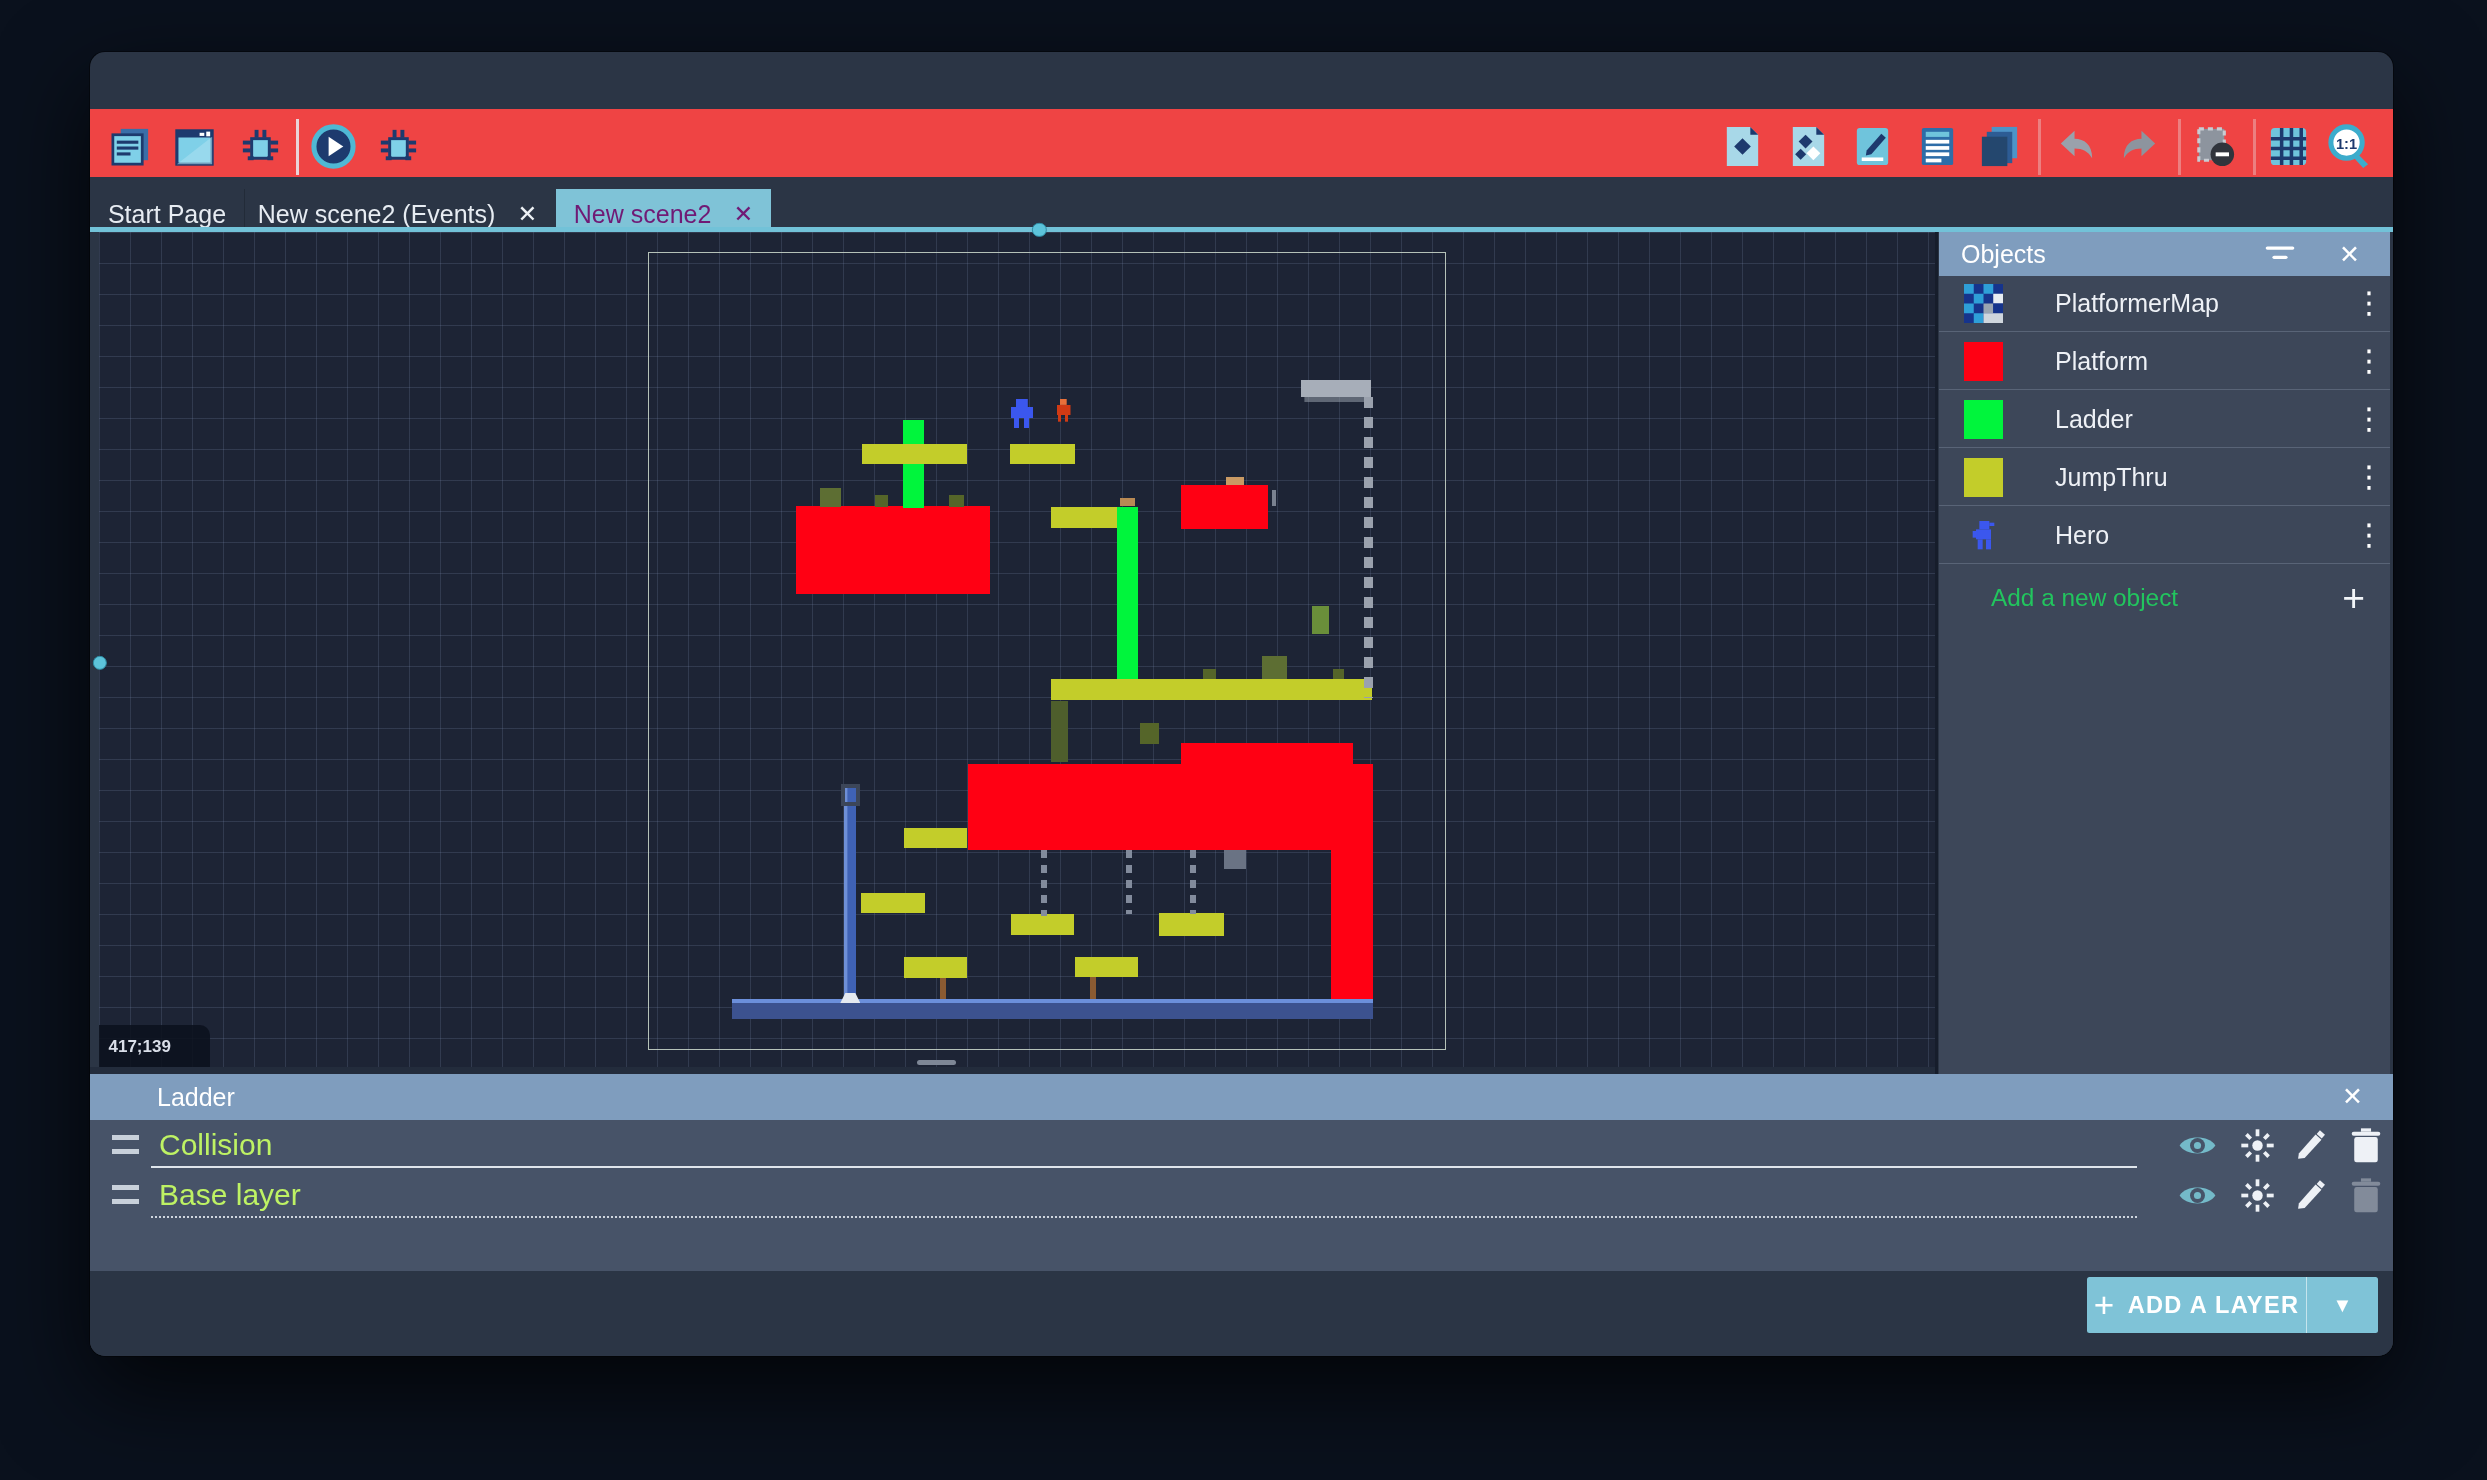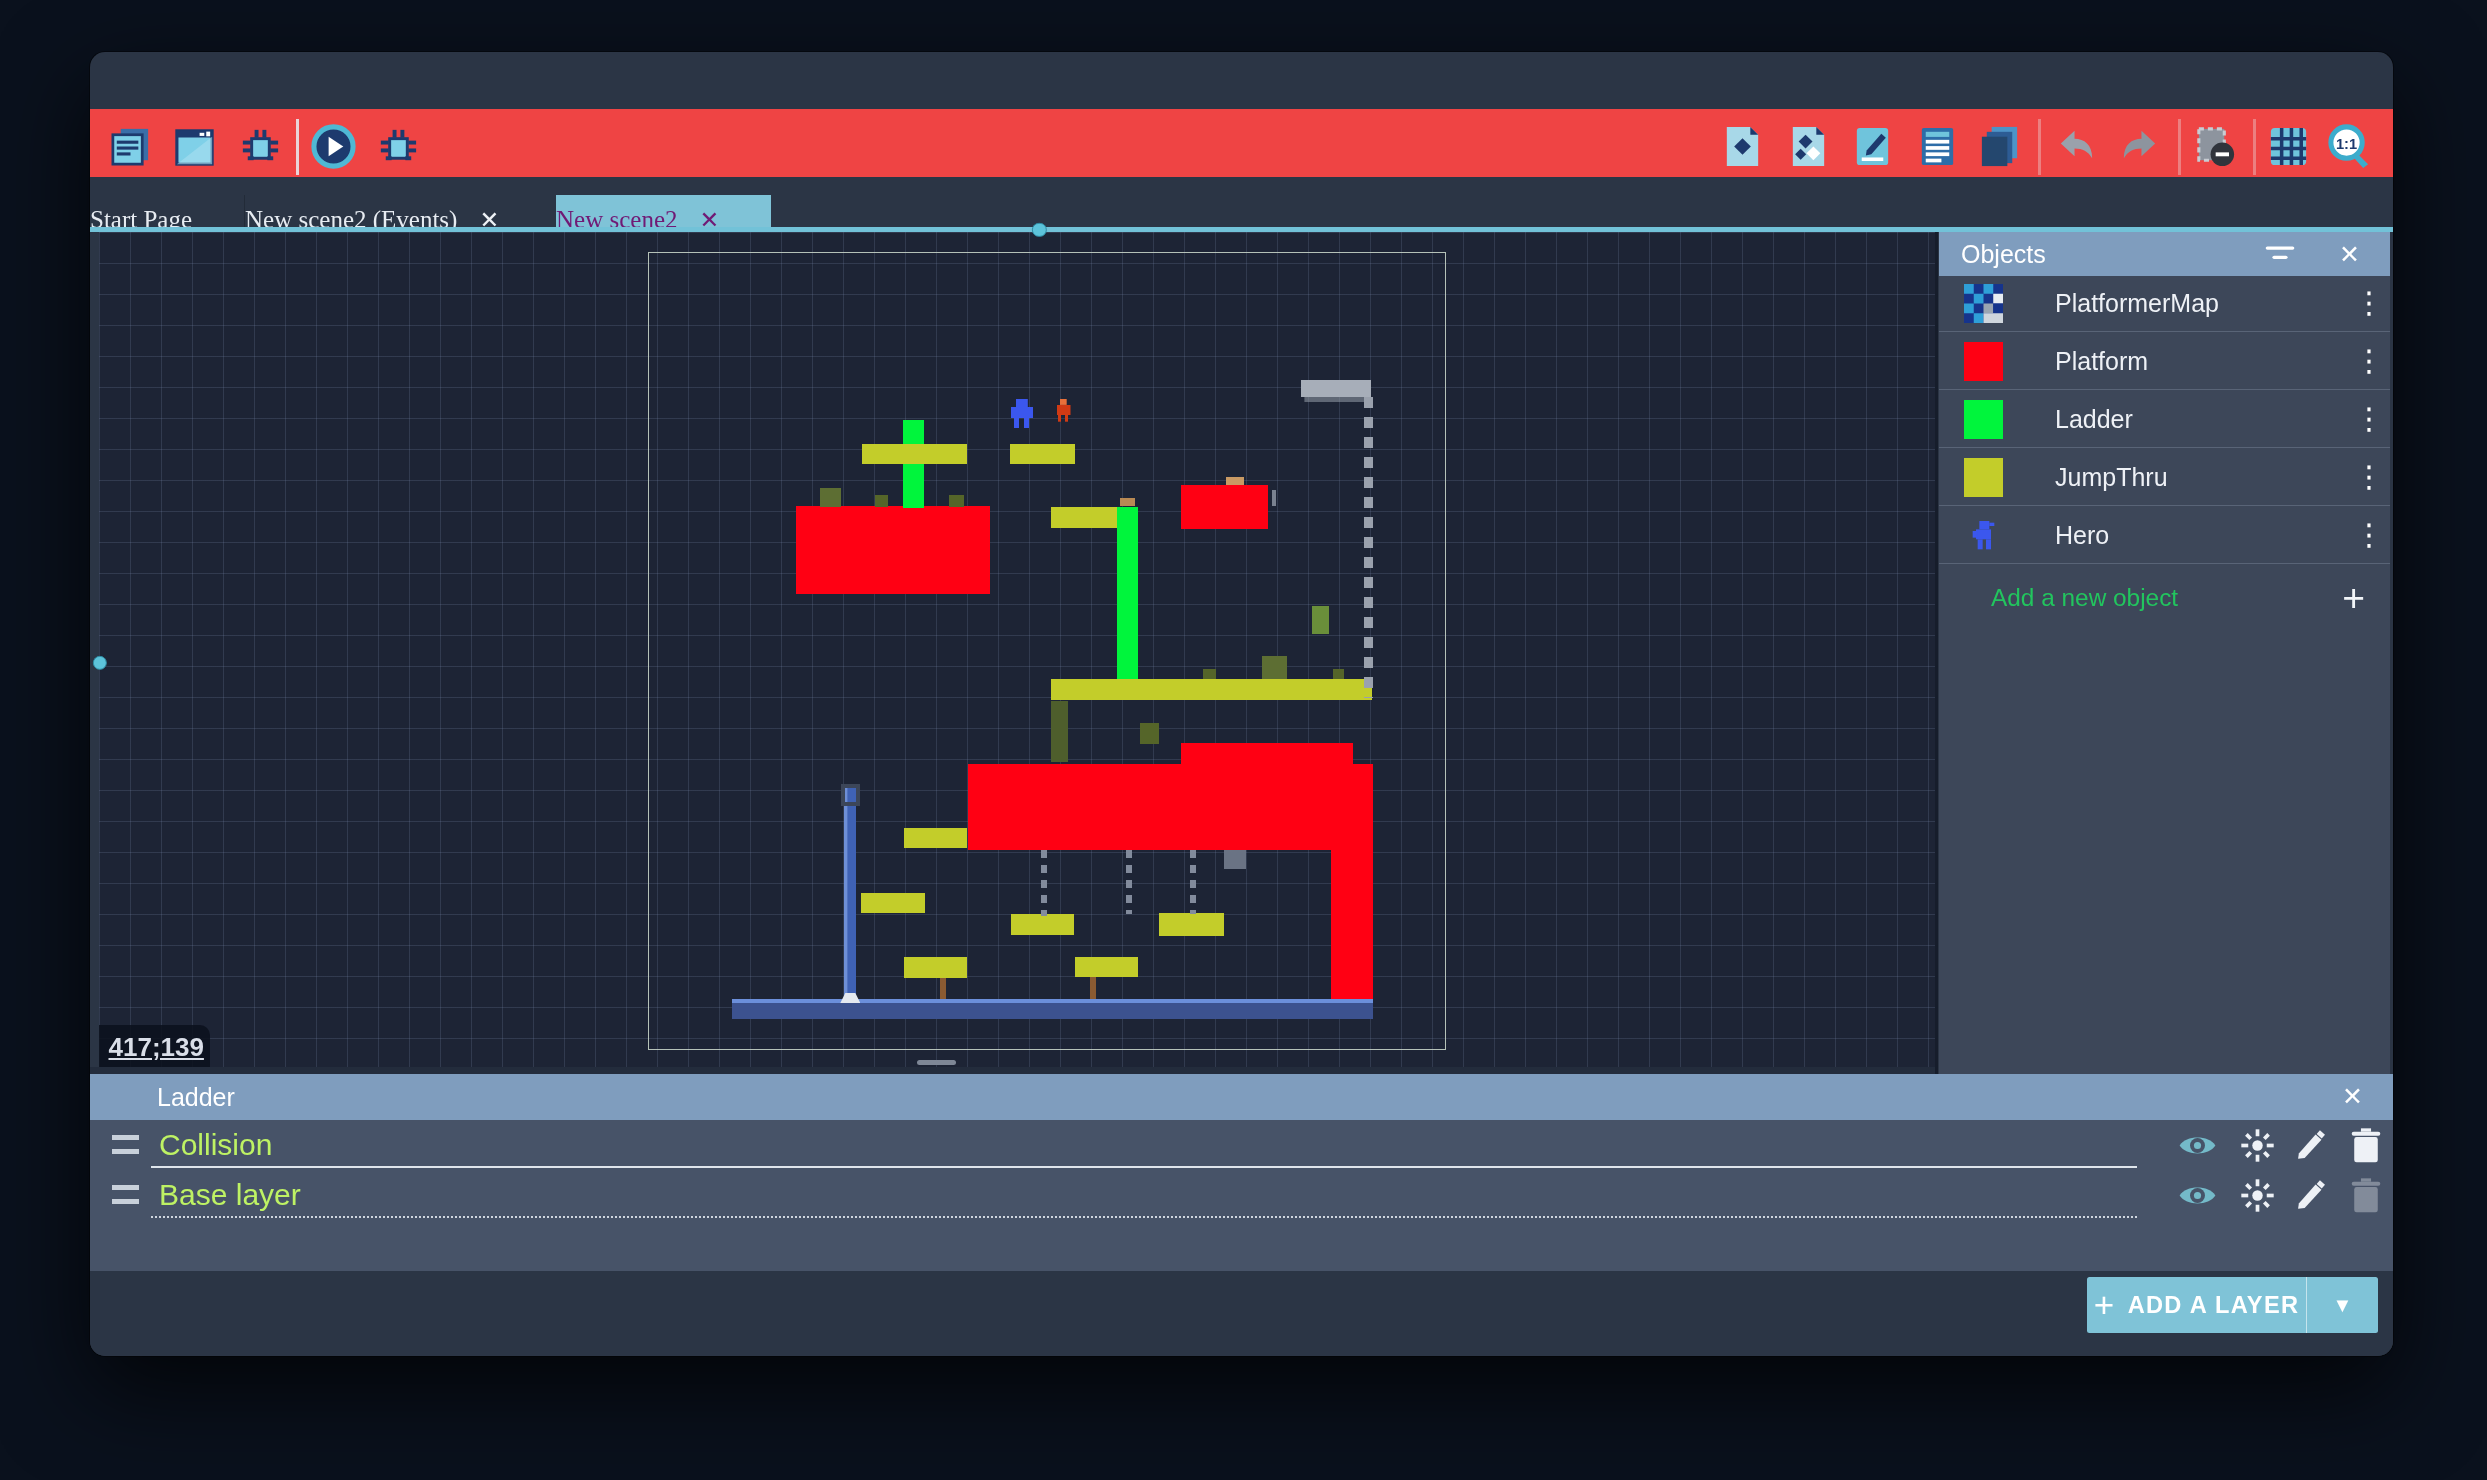--- a/index.html
+++ b/index.html
@@ -20,21 +20,21 @@
   .tl.green  { left:88px; background:#28c840; border:0.8px solid #1f9a31; }
 
   
   .toolbar { position:absolute; left:0; top:57px; width:100%; height:76px; background:#ef4444; }
   .tbtn { position:absolute; top:14.3px; width:47px; height:47px; display:flex; align-items:center; justify-content:center; }
   .tsep { position:absolute; top:10px; width:2.5px; height:56px; background:#e8edf2; opacity:.85; }
   .tsep.dim { opacity:.35; }
 
   
   .tabbar { position:absolute; left:0; top:125px; width:100%; height:50px; background:#2b3545; }
-  .tab { position:absolute; top:18px; height:50px; display:flex; align-items:center; justify-content:flex-start; gap:22px;font-family:Liberation Serif, serif; }
+  .tab { position:absolute; top:12px; height:50px; display:flex; align-items:center; justify-content:center; gap:22px; }
   .tab .lbl { font-size:25px; color:#e7ecf2; }
   .tab .x   { font-size:23.6px; color:#eef2f6; cursor:default; }
   .tab.active { background:#7fc3d7; }
   .tab.active .lbl, .tab.active .x { color:#701a75; }
   .tab-underline { position:absolute; left:0; top:175px; width:100%; height:5px; background:#72c2d8; }
 
   
   .canvas { position:absolute; left:9.3px; top:180px; width:1836px; height:835px;
     background-color:#1d2435;
     background-image:
@@ -65,21 +65,21 @@
   .sprite-enemy { background:
       linear-gradient(#e8703a,#e8703a) 5.9px 0px/6.7px 5.9px,
       linear-gradient(#d03a14,#d03a14) 2.5px 5.9px/13.5px 10px,
       linear-gradient(#d03a14,#d03a14) 4.2px 16px/3.4px 6.7px,
       linear-gradient(#d03a14,#d03a14) 11px 16px/3.4px 6.7px;
       background-repeat:no-repeat; }
 
   .coord-badge { position:absolute; left:-0.8px; top:793px; width:111px; height:44px;
     background:rgba(11,17,30,.88); border-radius:0 10px 0 0;
     display:flex; align-items:center; padding-left:10px;
-    font-size:26px; font-weight:bold; color:#d9dee8;text-decoration:underline; }
+    font-size:17px; font-weight:bold; color:#d9dee8; }
   .hscrollbar { position:absolute; left:818px; top:828px; width:39px; height:5px;
     background:#7e8796; border-radius:2.5px; }
 
   
   .objects-panel { position:absolute; left:1849px; top:180px; width:451px; height:842px; background:#3d4759; }
   .panel-header { position:absolute; left:0; top:0; width:100%; height:44px; background:#7f9dbe;
     display:flex; align-items:center; }
   .panel-header .ph-title { font-size:25px; color:#fff; margin-left:22px; }
   .obj-row { position:absolute; left:0; width:100%; height:56px;
     border-bottom:1.7px solid rgba(150,162,182,.32); display:flex; align-items:center; }

